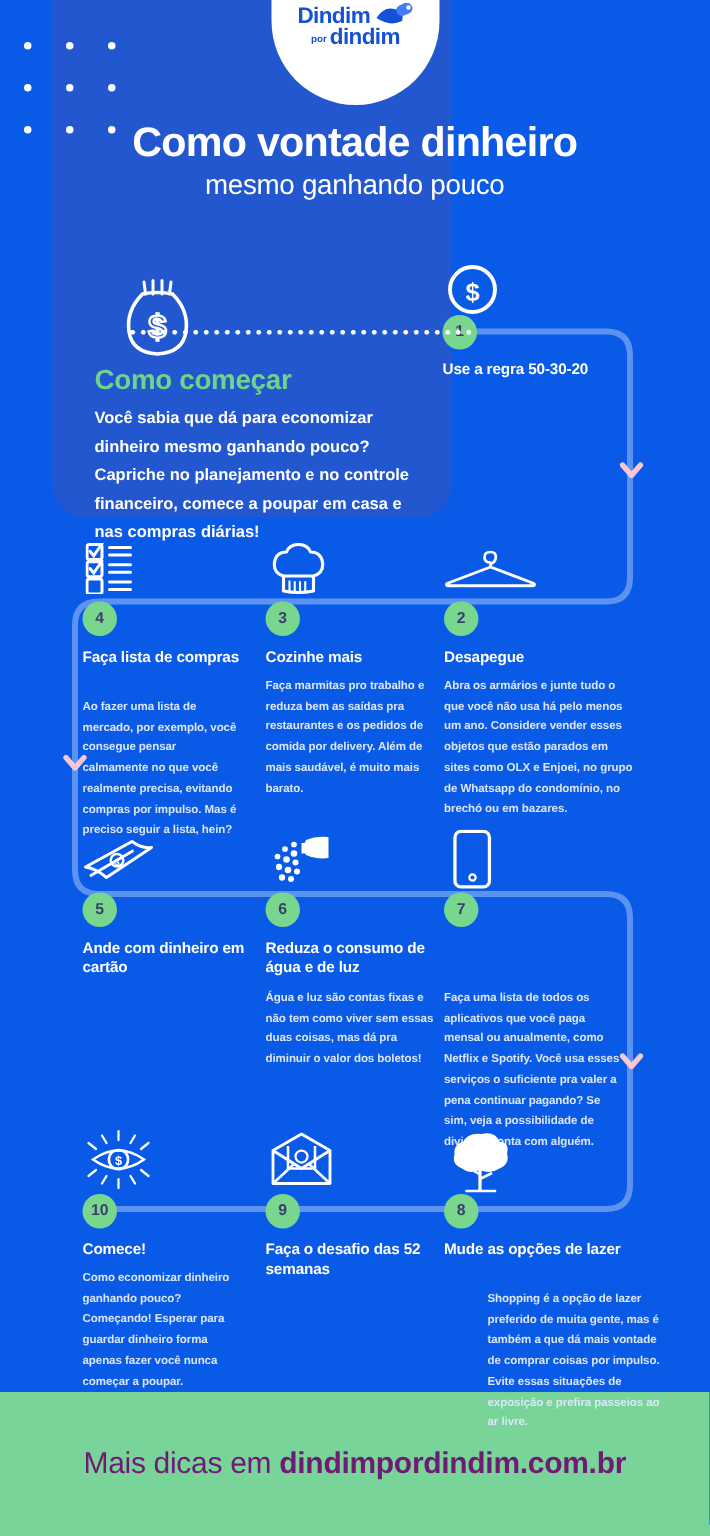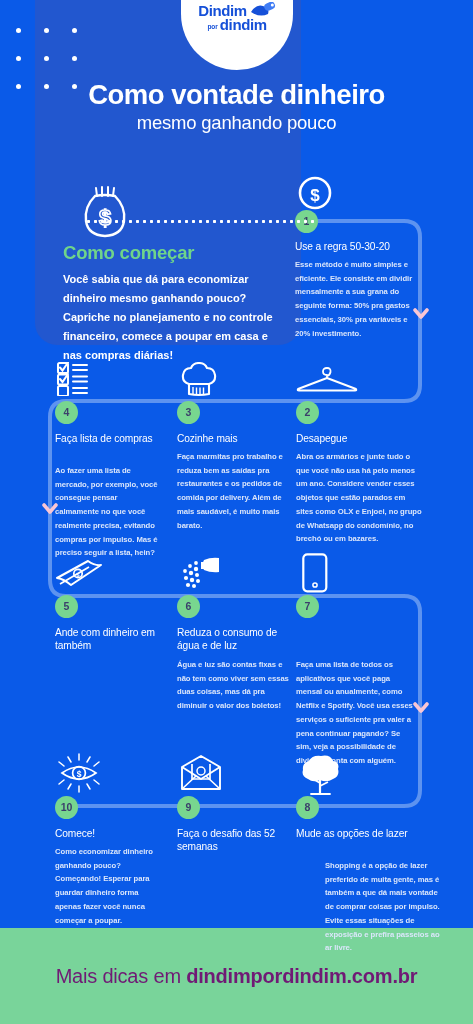--- a/index.html
+++ b/index.html
@@ -74,21 +74,21 @@
 
   
   .step { position:absolute; z-index:3; }
   .step-icon { position:absolute; top:0; left:0; }
   .badge {
     position:absolute; width:23px; height:23px; border-radius:50%;
     background:#78d68f; color:#3b3f6b; font-size:10.5px; font-weight:bold;
     display:flex; align-items:center; justify-content:center; line-height:1;
   }
   .step-title {
-    position:absolute; font-size:10.2px; font-weight:normal; color:#ffffff;
+    position:absolute; font-size:10.2px; font-weight:bold; color:#ffffff;
     letter-spacing:-0.1px; line-height:1.28;
   }
   .step-body {
     position:absolute; font-size:7.7px; font-weight:bold; color:#dbe6fb;
     line-height:1.78; letter-spacing:-0.05px;
   }
 
   
   #footer {
     position:absolute; left:0; top:928px; width:473px; height:96px;
@@ -169,21 +169,20 @@
 
 <div class="step" style="left:295px; top:176px; width:150px; height:170px;">
   <div class="step-icon" style="left:3px; top:0;">
     <svg width="34" height="34" viewBox="0 0 34 34">
       <circle cx="17" cy="17" r="15" fill="none" stroke="#fff" stroke-width="2.6"></circle>
       <text x="17" y="24.5" font-size="17" font-weight="bold" fill="#fff" text-anchor="middle" font-family="'Liberation Sans',sans-serif">$</text>
     </svg>
   </div>
   <div class="badge" style="left:0; top:34px;">1</div>
   <div class="step-title" style="left:0; top:64px; width:145px;">Use a regra 50-30-20</div>
-  <div class="step-body" style="left:0; top:82px; width:128px;">Esse método é muito simples e eficiente. Ele consiste em dividir mensalmente a sua grana do seguinte forma: 50% pra gastos essenciais, 30% pra variáveis e 20% investimento.</div>
 </div>
 
 <div class="step" style="left:55px; top:362px; width:130px; height:190px;">
   <div class="step-icon" style="left:2px; top:0;">
     <svg width="46" height="34" viewBox="0 0 46 34">
       <rect x="1" y="1" width="10" height="10" rx="1.6" fill="none" stroke="#fff" stroke-width="2"></rect>
       <path d="M3 5.5 L5.5 8.5 L11 0.5" fill="none" stroke="#fff" stroke-width="2" stroke-linecap="round"></path>
       <rect x="1" y="12.5" width="10" height="10" rx="1.6" fill="none" stroke="#fff" stroke-width="2"></rect>
       <path d="M3 17 L5.5 20 L11 12" fill="none" stroke="#fff" stroke-width="2" stroke-linecap="round"></path>
       <rect x="1" y="24" width="10" height="10" rx="1.6" fill="none" stroke="#fff" stroke-width="2"></rect>
@@ -223,21 +222,21 @@
 <div class="step" style="left:55px; top:556px; width:130px; height:190px;">
   <div class="step-icon" style="left:0; top:2px;">
     <svg width="48" height="32" viewBox="0 0 48 32">
       <path d="M2 20 L33 3 Q40 8 46 7 L16 27 Q9 21 2 20 Z" fill="none" stroke="#fff" stroke-width="2" stroke-linejoin="round"></path>
       <path d="M5 26 L34 9" fill="none" stroke="#fff" stroke-width="1.8"></path>
       <circle cx="23" cy="15.5" r="4.2" fill="none" stroke="#fff" stroke-width="1.7"></circle>
       <text x="23" y="18.6" font-size="6" font-weight="bold" fill="#fff" text-anchor="middle" font-family="'Liberation Sans',sans-serif">$</text>
     </svg>
   </div>
   <div class="badge" style="left:0; top:39px;">5</div>
-  <div class="step-title" style="left:0; top:70px; width:112px;">Ande com dinheiro em também</div>
+  <div class="step-title" style="left:0; top:70px; width:112px;">Ande com dinheiro em cartão</div>
 </div>
 
 <div class="step" style="left:177px; top:556px; width:130px; height:190px;">
   <div class="step-icon" style="left:4px; top:0;">
     <svg width="44" height="36" viewBox="0 0 44 36">
       <path d="M23 4 Q30 1 38 2 L38 16 Q30 17 23 14 Q20 9 23 4 Z" fill="#fff"></path>
       <rect x="20" y="6" width="5" height="7" fill="#fff"></rect>
       <circle cx="15" cy="7" r="1.9" fill="#fff"></circle>
         <circle cx="9" cy="10" r="1.9" fill="#fff"></circle>
       <circle cx="15" cy="13" r="2.2" fill="#fff"></circle>

